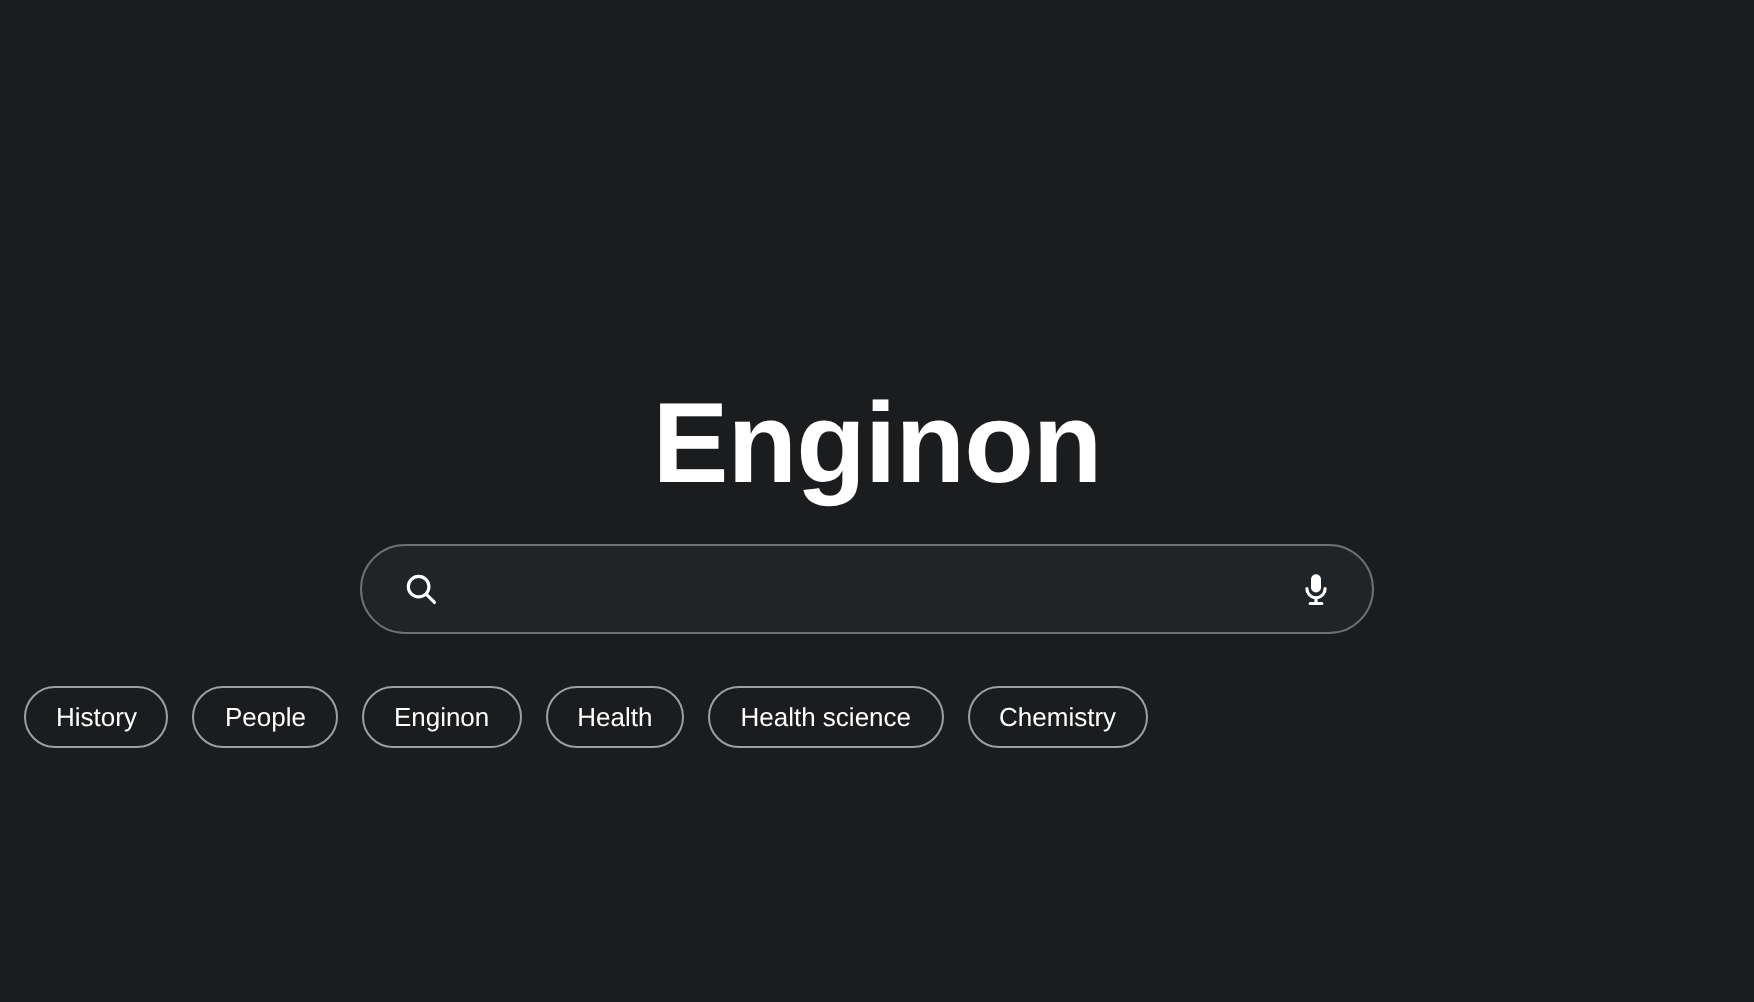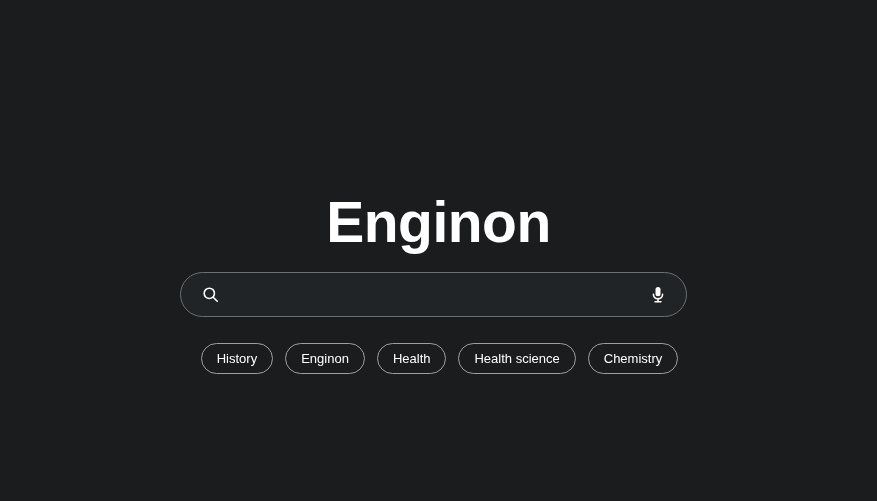--- a/index.html
+++ b/index.html
@@ -94,26 +94,25 @@
     display: flex;
     align-items: center;
     justify-content: center;
     color: #ffffff;
     cursor: pointer;
   }
 
   
   .chips-row {
     position: absolute;
-    left: 2px;
+    left: 12px;
     right: 0;
     top: 343px;
     display: flex;
     flex-wrap: nowrap;
-    justify-content: center;
     align-items: center;
     gap: 12px;
   }
 
   .chip {
     height: 31px;
     display: inline-flex;
     align-items: center;
     justify-content: center;
     padding: 0 15px;
@@ -151,19 +150,20 @@
       <svg viewBox="0 0 24 24" width="20" height="20" fill="currentColor">
         <rect x="9" y="2.5" width="6" height="11" rx="3"></rect>
         <path d="M5.6 11.2a0.95 0.95 0 0 1 1.9 0 4.5 4.5 0 0 0 9 0 0.95 0.95 0 0 1 1.9 0 6.4 6.4 0 0 1-5.45 6.32V19.2h2.6a0.9 0.9 0 0 1 0 1.8H8.45a0.9 0.9 0 0 1 0-1.8h2.6v-1.68A6.4 6.4 0 0 1 5.6 11.2z"></path>
       </svg>
     </button>
 
   </div>
 
   <div class="chips-row">
     <button class="chip">History</button>
+    <button class="chip">People</button>
     <button class="chip">Enginon</button>
     <button class="chip">Health</button>
     <button class="chip">Health science</button>
     <button class="chip">Chemistry</button>
   </div>
 
 </div>
 
 </body></html>

